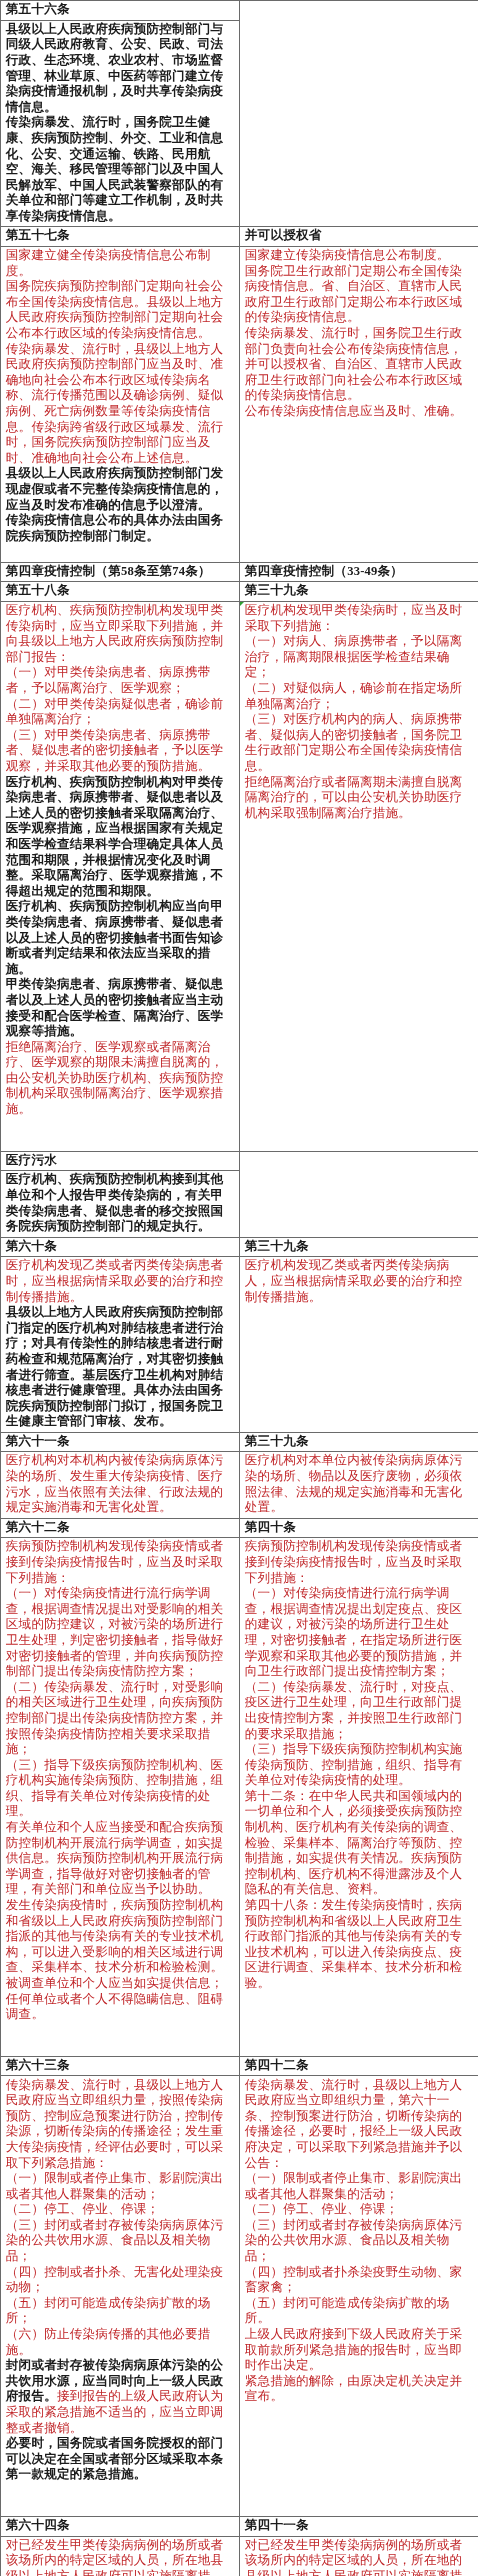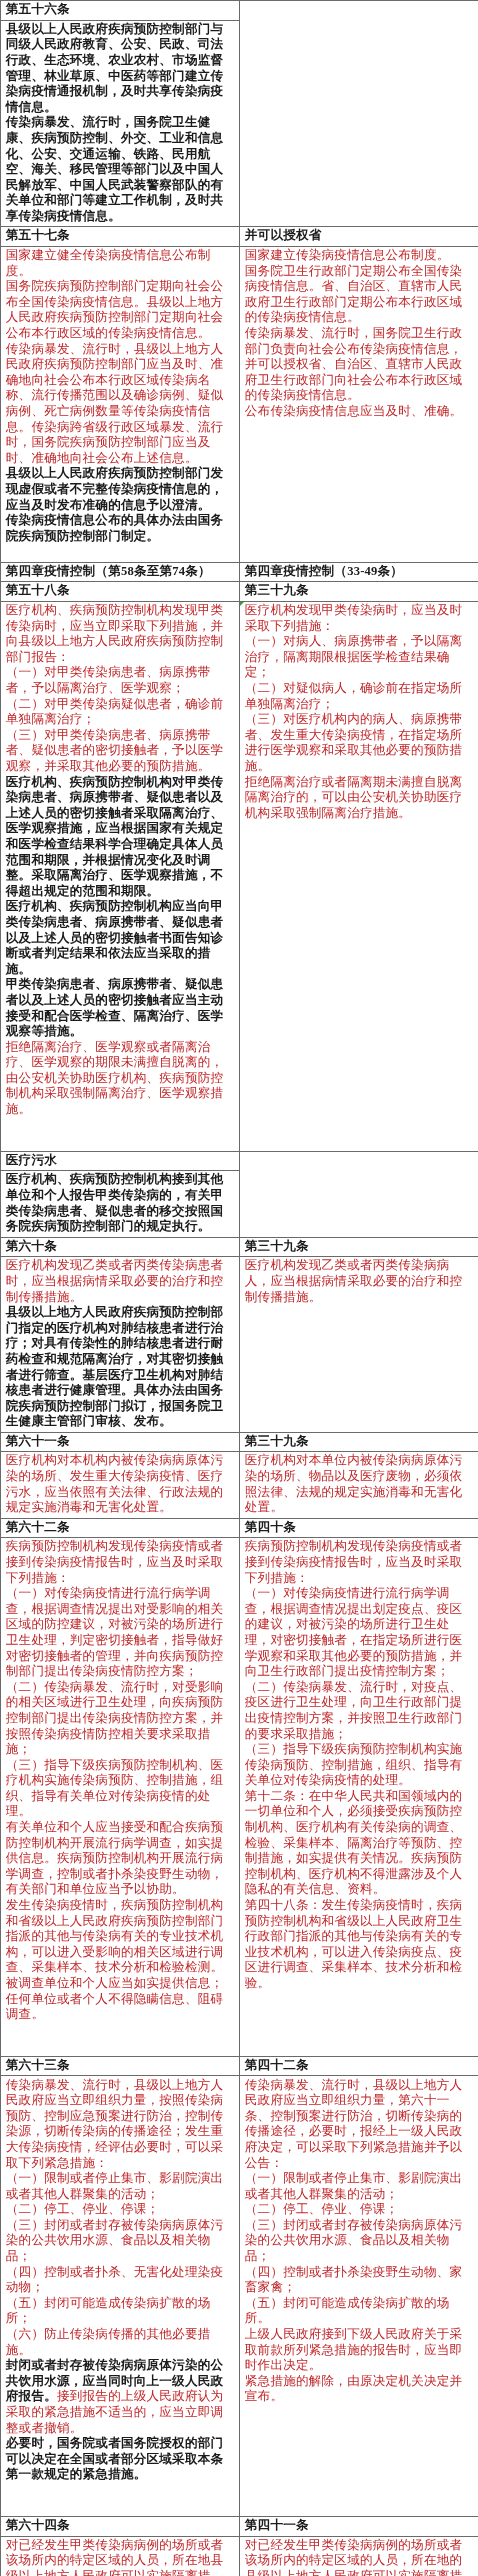--- a/index.html
+++ b/index.html
@@ -101,21 +101,21 @@
             <p><span class="c-black">医疗机构、疾病预防控制机构应当向甲类传染病患者、病原携带者、疑似患者以及上述人员的密切接触者书面告知诊断或者判定结果和依法应当采取的措施。</span></p>
             <p><span class="c-black">甲类传染病患者、病原携带者、疑似患者以及上述人员的密切接触者应当主动接受和配合医学检查、隔离治疗、医学观察等措施。</span></p>
             <p><span class="c-red">拒绝隔离治疗、医学观察或者隔离治疗、医学观察的期限未满擅自脱离的，由公安机关协助医疗机构、疾病预防控制机构采取强制隔离治疗、医学观察措施。</span></p>
             <p class="blank">&nbsp;</p>
             <p class="blank">&nbsp;</p>
           </td>
           <td class="content rel">
             <p><span class="c-red">医疗机构发现甲类传染病时，应当及时采取下列措施：</span></p>
             <p><span class="c-red">（一）对病人、病原携带者，予以隔离治疗，隔离期限根据医学检查结果确定；</span></p>
             <p><span class="c-red">（二）对疑似病人，确诊前在指定场所单独隔离治疗；</span></p>
-            <p><span class="c-red">（三）对医疗机构内的病人、病原携带者、发生重大传染病疫情，在指定场所进行医学观察和采取其他必要的预防措施。</span></p>
+            <p><span class="c-red">（三）对医疗机构内的病人、病原携带者、疑似病人的密切接触者，国务院卫生行政部门定期公布全国传染病疫情信息。</span></p>
             <p><span class="c-red">拒绝隔离治疗或者隔离期未满擅自脱离隔离治疗的，可以由公安机关协助医疗机构采取强制隔离治疗措施。</span></p>
             <span class="corner"></span>
           </td>
         </tr>
         <tr>
           <td class="hdr">医疗污水</td>
           <td rowspan="2" class="content rel"></td>
         </tr>
         <tr>
           <td class="content">
@@ -150,21 +150,21 @@
         <tr>
           <td class="hdr">第六十二条</td>
           <td class="hdr">第四十条</td>
         </tr>
         <tr>
           <td class="content">
             <p><span class="c-red">疾病预防控制机构发现传染病疫情或者接到传染病疫情报告时，应当及时采取下列措施：</span></p>
             <p><span class="c-red">（一）对传染病疫情进行流行病学调查，根据调查情况提出对受影响的相关区域的防控建议，对被污染的场所进行卫生处理，判定密切接触者，指导做好对密切接触者的管理，并向疾病预防控制部门提出传染病疫情防控方案；</span></p>
             <p><span class="c-red">（二）传染病暴发、流行时，对受影响的相关区域进行卫生处理，向疾病预防控制部门提出传染病疫情防控方案，并按照传染病疫情防控相关要求采取措施；</span></p>
             <p><span class="c-red">（三）指导下级疾病预防控制机构、医疗机构实施传染病预防、控制措施，组织、指导有关单位对传染病疫情的处理。</span></p>
-            <p><span class="c-red">有关单位和个人应当接受和配合疾病预防控制机构开展流行病学调查，如实提供信息。疾病预防控制机构开展流行病学调查，控制或者扑杀染疫野生动物，有关部门和单位应当予以协助。</span></p>
+            <p><span class="c-red">有关单位和个人应当接受和配合疾病预防控制机构开展流行病学调查，如实提供信息。疾病预防控制机构开展流行病学调查，指导做好对密切接触者的管理，有关部门和单位应当予以协助。</span></p>
             <p><span class="c-red">发生传染病疫情时，疾病预防控制机构和省级以上人民政府疾病预防控制部门指派的其他与传染病有关的专业技术机构，可以进入受影响的相关区域进行调查、采集样本、技术分析和检验检测。被调查单位和个人应当如实提供信息；任何单位或者个人不得隐瞒信息、阻碍调查。</span></p>
             <p class="blank">&nbsp;</p>
             <p class="blank">&nbsp;</p>
           </td>
           <td class="content">
             <p><span class="c-red">疾病预防控制机构发现传染病疫情或者接到传染病疫情报告时，应当及时采取下列措施：</span></p>
             <p><span class="c-red">（一）对传染病疫情进行流行病学调查，根据调查情况提出划定疫点、疫区的建议，对被污染的场所进行卫生处理，对密切接触者，在指定场所进行医学观察和采取其他必要的预防措施，并向卫生行政部门提出疫情控制方案；</span></p>
             <p><span class="c-red">（二）传染病暴发、流行时，对疫点、疫区进行卫生处理，向卫生行政部门提出疫情控制方案，并按照卫生行政部门的要求采取措施；</span></p>
             <p><span class="c-red">（三）指导下级疾病预防控制机构实施传染病预防、控制措施，组织、指导有关单位对传染病疫情的处理。</span></p>
             <p><span class="c-red">第十二条：在中华人民共和国领域内的一切单位和个人，必须接受疾病预防控制机构、医疗机构有关传染病的调查、检验、采集样本、隔离治疗等预防、控制措施，如实提供有关情况。疾病预防控制机构、医疗机构不得泄露涉及个人隐私的有关信息、资料。</span></p>

